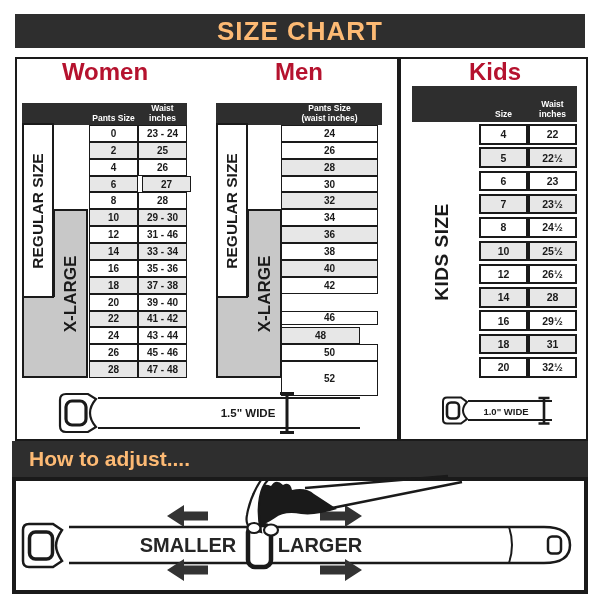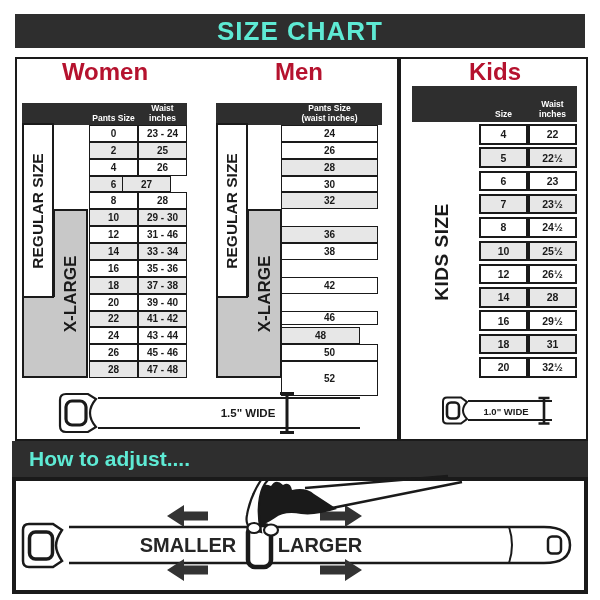--- a/index.html
+++ b/index.html
@@ -1,19 +1,19 @@
 <!DOCTYPE html>
 <html><head>
 <meta charset="utf-8">
 <style>
   html,body{margin:0;padding:0;background:#fff;}
   .stage{position:relative;width:600px;height:600px;background:#fff;overflow:hidden;
          font-family:"Liberation Sans",sans-serif;color:#1a1a1a;}
   .abs{position:absolute;}
-  .banner{background:#2e2e2e;color:#5eead4;display:flex;align-items:center;}
+  .banner{background:#2e2e2e;color:#fdba74;display:flex;align-items:center;}
   .title-banner{left:15px;top:14px;width:570px;height:34px;justify-content:center;
                 font-size:26px;font-weight:bold;letter-spacing:1px;}
   .chart-box{left:15px;top:57px;width:573px;height:384px;border:2.5px solid #1a1a1a;
              box-sizing:border-box;background:#fff;}
   .vdivider{left:397px;top:57px;width:4px;height:384px;background:#1a1a1a;}
   .col-header{top:58px;height:26px;text-align:center;font-size:24px;font-weight:bold;color:#b5122e;}
   .thead{background:#2e2e2e;color:#fff;font-weight:bold;}
   .thead .hlbl{position:absolute;text-align:center;font-size:8.5px;line-height:9.5px;}
   .rows-wrap{position:absolute;}
   .trow{position:absolute;left:0;width:100%;}
@@ -84,21 +84,21 @@
       <div class="trow" style="top: 16.87px; height: 16.87px;">
         <div class="tcell shade" style="left: 0px; width: 49px;">2</div>
         <div class="tcell shade" style="left: 49px; width: 49px;">25</div>
       </div>
       <div class="trow" style="top: 33.74px; height: 16.87px;">
         <div class="tcell" style="left: 0px; width: 49px;">4</div>
         <div class="tcell" style="left: 49px; width: 49px;">26</div>
       </div>
       <div class="trow" style="top: 50.61px; height: 16.87px;">
         <div class="tcell shade" style="left: 0px; width: 49px;">6</div>
-        <div class="tcell shade" style="left: 33px; width: 49px;">27</div>
+        <div class="tcell shade" style="left: 53px; width: 49px;">27</div>
       </div>
       <div class="trow" style="top: 67.48px; height: 16.87px;">
         <div class="tcell" style="left: 0px; width: 49px;">8</div>
         <div class="tcell" style="left: 49px; width: 49px;">28</div>
       </div>
       <div class="trow" style="top: 84.35px; height: 16.87px;">
         <div class="tcell shade" style="left: 0px; width: 49px;">10</div>
         <div class="tcell shade" style="left: 49px; width: 49px;">29 - 30</div>
       </div>
       <div class="trow" style="top: 101.22px; height: 16.87px;">
@@ -147,25 +147,31 @@
       </div>
       <div class="trow" style="top: 33.74px; height: 16.87px;">
         <div class="tcell shade" style="left: 0px; width: 97px;">28</div>
       </div>
       <div class="trow" style="top: 50.61px; height: 16.87px;">
         <div class="tcell" style="left: 0px; width: 97px;">30</div>
       </div>
       <div class="trow" style="top: 67.48px; height: 16.87px;">
         <div class="tcell shade" style="left: 0px; width: 97px;">32</div>
       </div>
+      <div class="trow" style="top: 84.35px; height: 16.87px;">
+        <div class="tcell" style="left: 0px; width: 97px;">34</div>
+      </div>
       <div class="trow" style="top: 101.22px; height: 16.87px;">
         <div class="tcell shade" style="left: 0px; width: 97px;">36</div>
       </div>
       <div class="trow" style="top: 118.09px; height: 16.87px;">
         <div class="tcell" style="left: 0px; width: 97px;">38</div>
+      </div>
+      <div class="trow" style="top: 134.96px; height: 16.87px;">
+        <div class="tcell shade" style="left: 0px; width: 97px;">40</div>
       </div>
       <div class="trow" style="top: 151.83px; height: 16.87px;">
         <div class="tcell" style="left: 0px; width: 97px;">42</div>
       </div>
       <div class="trow" style="top: 185.57px; height: 14px;">
         <div class="tcell" style="left: 0px; width: 97px;">46</div>
       </div>
       <div class="trow" style="top: 202.44px; height: 16.87px;">
         <div class="tcell shade" style="left: 0px; width: 79px;">48</div>
       </div>

